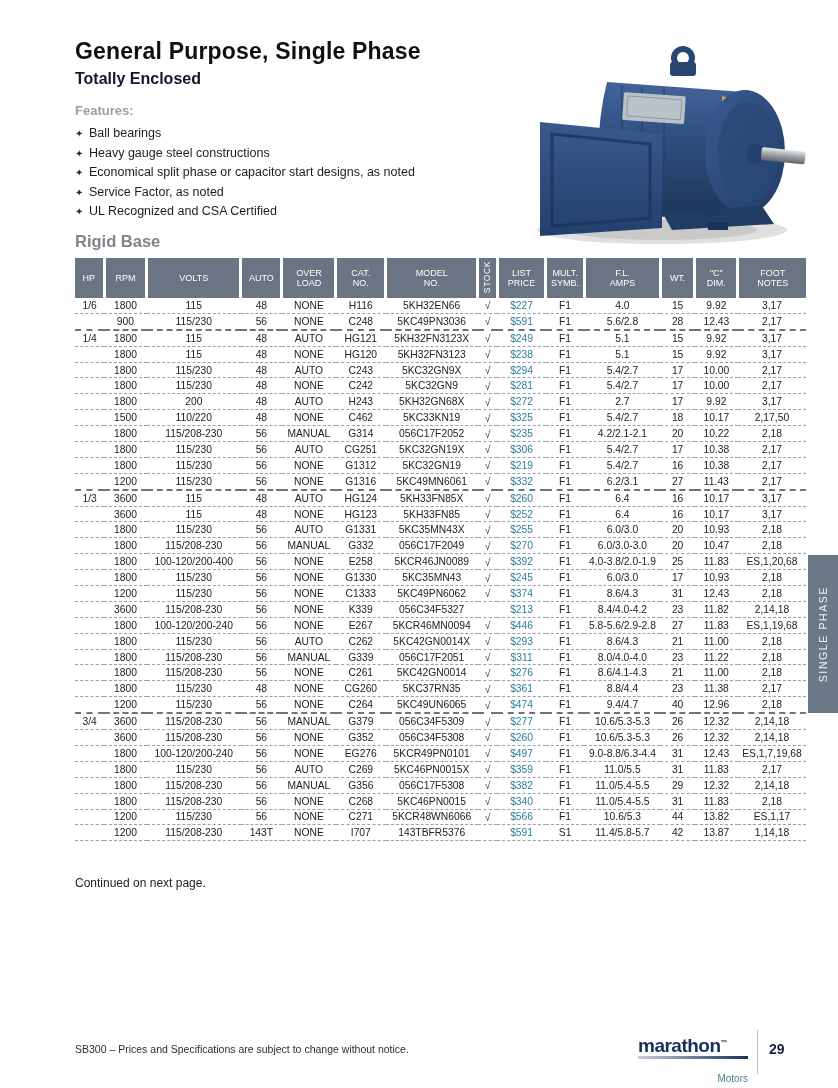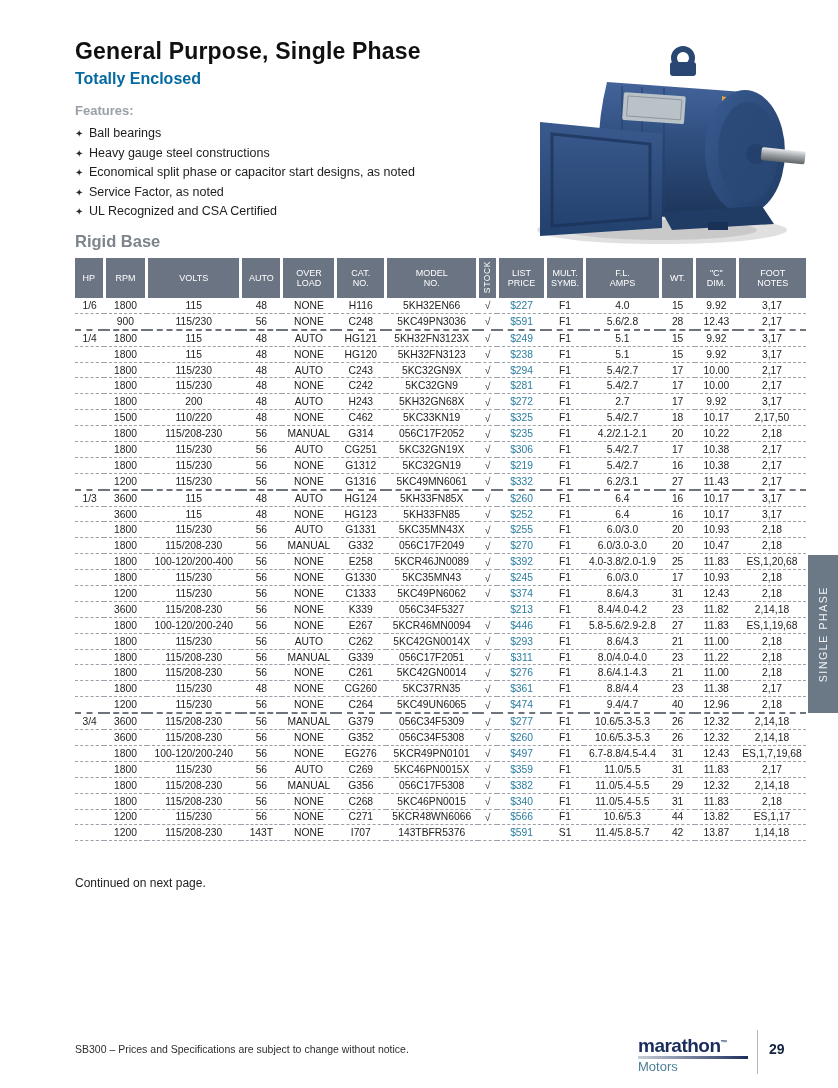--- a/index.html
+++ b/index.html
@@ -4,21 +4,21 @@
 <style>
   html,body{margin:0;padding:0;}
   body{
     width:838px;height:1088px;position:relative;background:#ffffff;
     font-family:"Liberation Sans","DejaVu Sans",sans-serif;color:#1a1a1a;overflow:hidden;
   }
   .abs{position:absolute;}
 
   
   .page-title{left:75px;top:38px;font-size:23px;font-weight:bold;letter-spacing:.2px;color:#101010;}
-  .page-subtitle{left:75px;top:70px;font-size:16px;font-weight:bold;color:#0369a1;}
+  .page-subtitle{left:75px;top:70px;font-size:16px;font-weight:bold;color:#0f172a;}
   .features-label{left:75px;top:103px;font-size:13px;color:#9aa0a6;font-weight:bold;}
   .features-list{left:75px;top:124px;font-size:12.5px;color:#1d1d1d;line-height:19.6px;list-style:none;margin:0;padding:0;}
   .features-list li .bullet{display:inline-block;width:14px;color:#2b2b2b;font-size:10px;}
   .section-title{left:75px;top:232px;font-size:16.5px;font-weight:bold;color:#7d848c;}
 
   
   .motor{left:512px;top:30px;width:296px;height:222px;}
 
   
   .table-wrap{left:75px;top:258px;width:731px;}
@@ -57,21 +57,21 @@
     writing-mode:vertical-rl;transform:rotate(180deg);
     color:#f2f4f6;font-size:10.5px;letter-spacing:1.6px;
   }
 
   
   .footer-note{left:75px;top:1043px;font-size:10.5px;color:#2e2e2e;}
   .brand{left:638px;top:1033px;width:110px;}
   .brand .name{font-size:19px;font-weight:bold;letter-spacing:-0.5px;color:#1b2d5c;line-height:19px;}
   .brand .name sup{font-size:7px;vertical-align:super;}
   .brand .rule{height:2.5px;margin-top:1px;background:linear-gradient(to right,#c9cfd8,#1b2d5c);}
-  .brand .tagline{font-size:13px;color:#4b7f96;margin-top:0;}
+  .brand .tagline{text-align:right;font-size:10px;color:#4b7f96;margin-top:14px;}
   .footer-divider{left:757px;top:1030px;width:1px;height:44px;background:#b5b8bc;}
   .page-number{left:769px;top:1041px;font-size:14px;font-weight:bold;color:#15223f;}
 </style>
 </head>
 <body>
 
 <div class="abs page-title">General Purpose, Single Phase</div>
 <div class="abs page-subtitle">Totally Enclosed</div>
 <div class="abs features-label">Features:</div>
 <ul class="abs features-list">
@@ -622,21 +622,21 @@
           <td></td>
           <td>1800</td>
           <td>100-120/200-240</td>
           <td>56</td>
           <td>NONE</td>
           <td>EG276</td>
           <td>5KCR49PN0101</td>
           <td class="stock">√</td>
           <td class="price">$497</td>
           <td>F1</td>
-          <td>6.7-8.8/4.5-4.4</td>
+          <td>9.0-8.8/6.3-4.4</td>
           <td>31</td>
           <td>12.43</td>
           <td>ES,1,7,19,68</td>
         </tr>
         <tr>
           <td></td>
           <td>1800</td>
           <td>115/230</td>
           <td>56</td>
           <td>AUTO</td>

